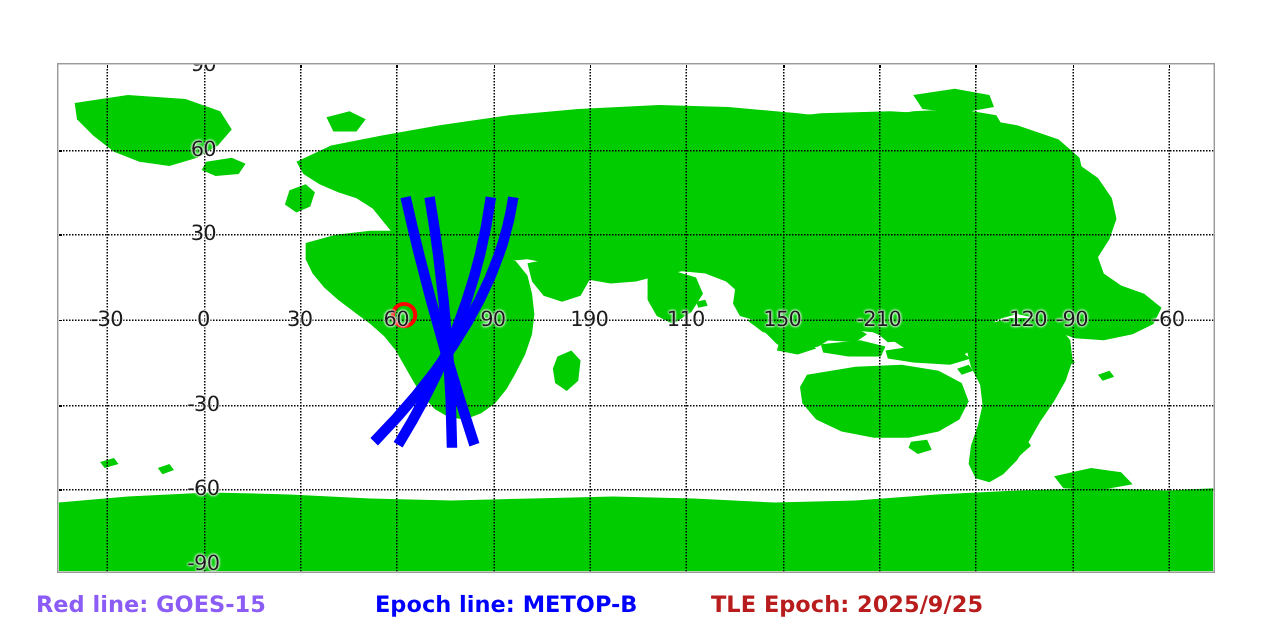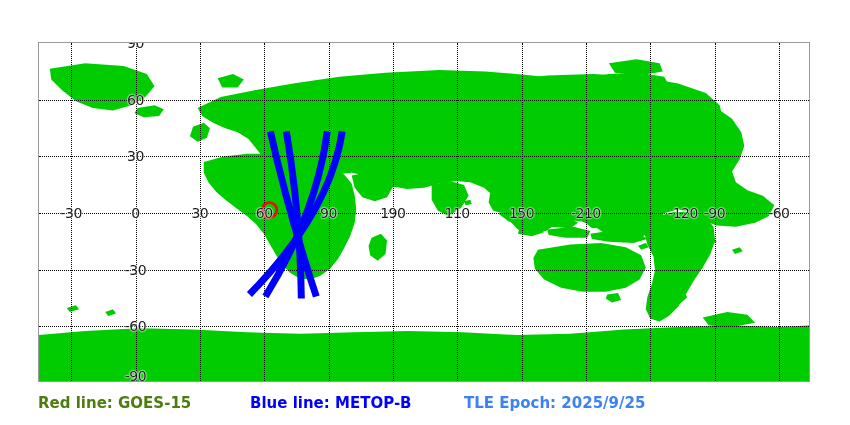--- a/index.html
+++ b/index.html
@@ -28,23 +28,23 @@
   .lon-tick{transform:translate(-50%,-50%);}
 
   
   #tracks{position:absolute;left:0;top:0;width:100%;height:100%;
           pointer-events:none;}
 
   
   #legend{position:absolute;left:0;top:392px;width:850px;height:28px;}
   .legend-item{position:absolute;font-size:15px;font-weight:bold;
                white-space:nowrap;line-height:1;top:4px;}
-  #legend-red{left:38px;color:#4d7c0f;}
+  #legend-red{left:24px;color:#8b5cf6;}
   #legend-blue{left:250px;color:#0000ff;}
-  #legend-epoch{left:464px;color:#3b82f6;}
+  #legend-epoch{left:474px;color:#b91c1c;}
 </style>
 </head>
 <body>
 
 <div id="plot">
 
   <svg id="mapsvg" viewBox="0 0 1000 500" preserveAspectRatio="none">
     <rect x="0" y="0" width="1000" height="500" fill="#ffffff"></rect>
     <g fill="#00cc00" stroke="none">
 
@@ -186,15 +186,15 @@
   <div class="tick lon-tick" style="left:482.5px;top:170px;">150</div>
   <div class="tick lon-tick" style="left:546.83px;top:170px;">-210</div>
   <div class="tick lon-tick" style="left:601px;top:170px;margin-left:43px;">-120</div>
   <div class="tick lon-tick" style="left:675.5px;top:170px;">-90</div>
   <div class="tick lon-tick" style="left:739.83px;top:170px;">-60</div>
 
 </div>
 
 <div id="legend">
   <div class="legend-item" id="legend-red">Red line: GOES-15</div>
-  <div class="legend-item" id="legend-blue">Blue line: METOP-B</div>
+  <div class="legend-item" id="legend-blue">Epoch line: METOP-B</div>
   <div class="legend-item" id="legend-epoch">TLE Epoch: 2025/9/25</div>
 </div>
 
 </body></html>

